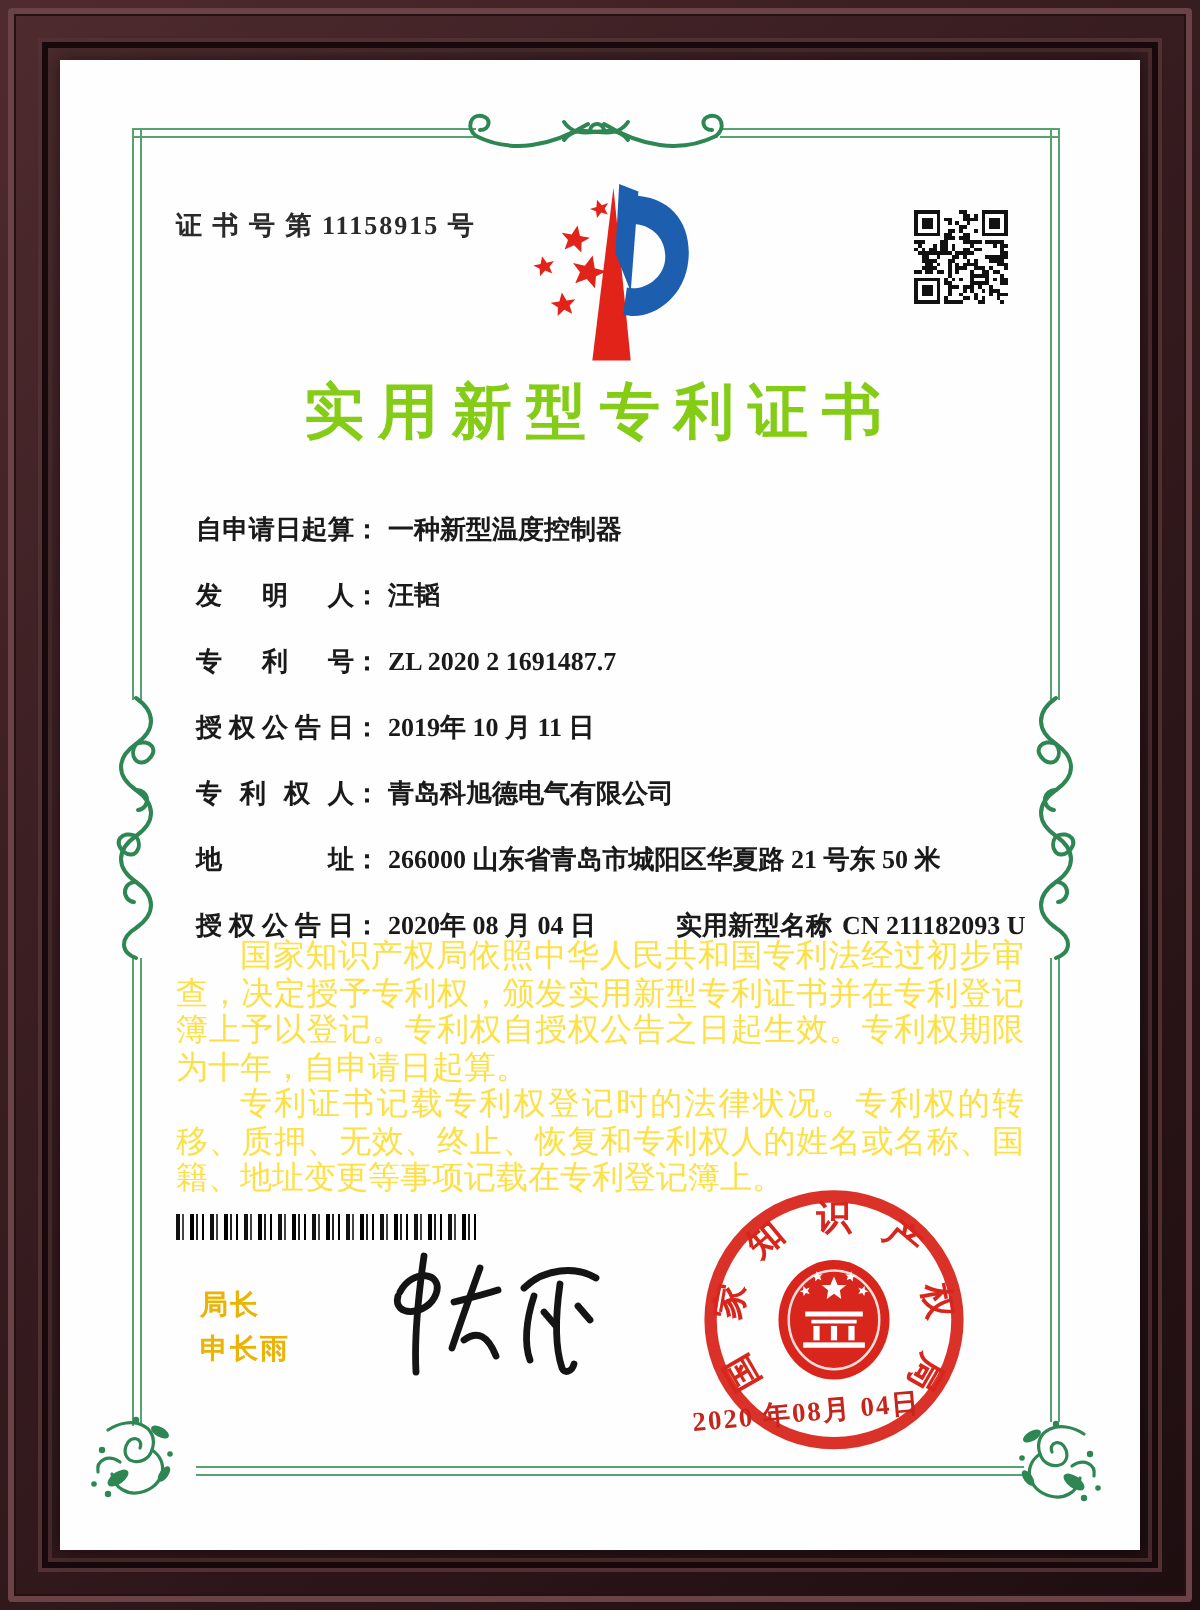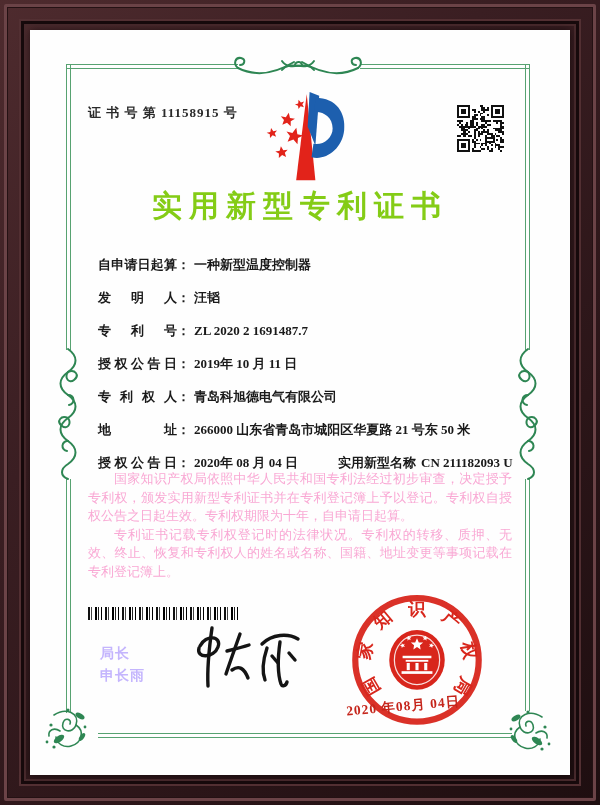--- a/index.html
+++ b/index.html
@@ -29,30 +29,30 @@
   .title{position:absolute;left:0;width:600px;top:186px;text-align:center;
          font-size:30px;font-weight:700;letter-spacing:7px;color:#84cc16;}
   .fields{position:absolute;left:98px;top:256px;width:420px;font-size:13px;
           color:#1a1a1a;font-weight:600;}
   .frow{position:absolute;left:0;white-space:nowrap;}
   .flabel{display:inline-block;width:79px;text-align:justify;text-align-last:justify;
           vertical-align:top;}
   .fcolon{display:inline-block;margin-right:4px;}
   .fgroup2{position:absolute;left:240px;top:0;}
   .fgroup2 .flabel{width:66px;}
-  .paras{position:absolute;left:88px;top:470px;width:424px;font-size:13px;
-         line-height:18.5px;color:#f9a8d4;text-align:justify;}
+  .paras{position:absolute;left:88px;top:470px;width:424px;font-size:16px;
+         line-height:18.5px;color:#fde047;text-align:justify;font-family:Liberation Mono, monospace;}
   .paras p{margin:0;text-indent:2em;}
   .barcode{position:absolute;left:88px;top:607px;width:152px;height:13px;
     background:repeating-linear-gradient(90deg,
       #111 0 2px,#fff 2px 3px,#444 3px 4px,#fff 4px 7px,#000 7px 9px,#fff 9px 10px,
       #222 10px 11px,#fff 11px 13px,#000 13px 14px,#fff 14px 17px);}
   .director{position:absolute;left:100px;top:643px;
             font-family:Liberation Mono, monospace;
-            font-size:14px;font-weight:700;color:#c4b5fd;line-height:22px;letter-spacing:1px;}
+            font-size:14px;font-weight:700;color:#eab308;line-height:22px;letter-spacing:1px;}
   .sig{position:absolute;left:180px;top:620px;}
   .seal{position:absolute;left:345px;top:592px;width:144px;height:144px;}
   .seal svg text{font-family:"Liberation Serif","DejaVu Serif",serif;font-weight:700;}
   .sealdate{position:absolute;left:346px;top:696px;width:150px;font-size:13.5px;
             font-weight:700;color:#c5251b;transform:rotate(-5deg);letter-spacing:1px;
             white-space:nowrap;}
 </style>
 </head>
 <body>
 

